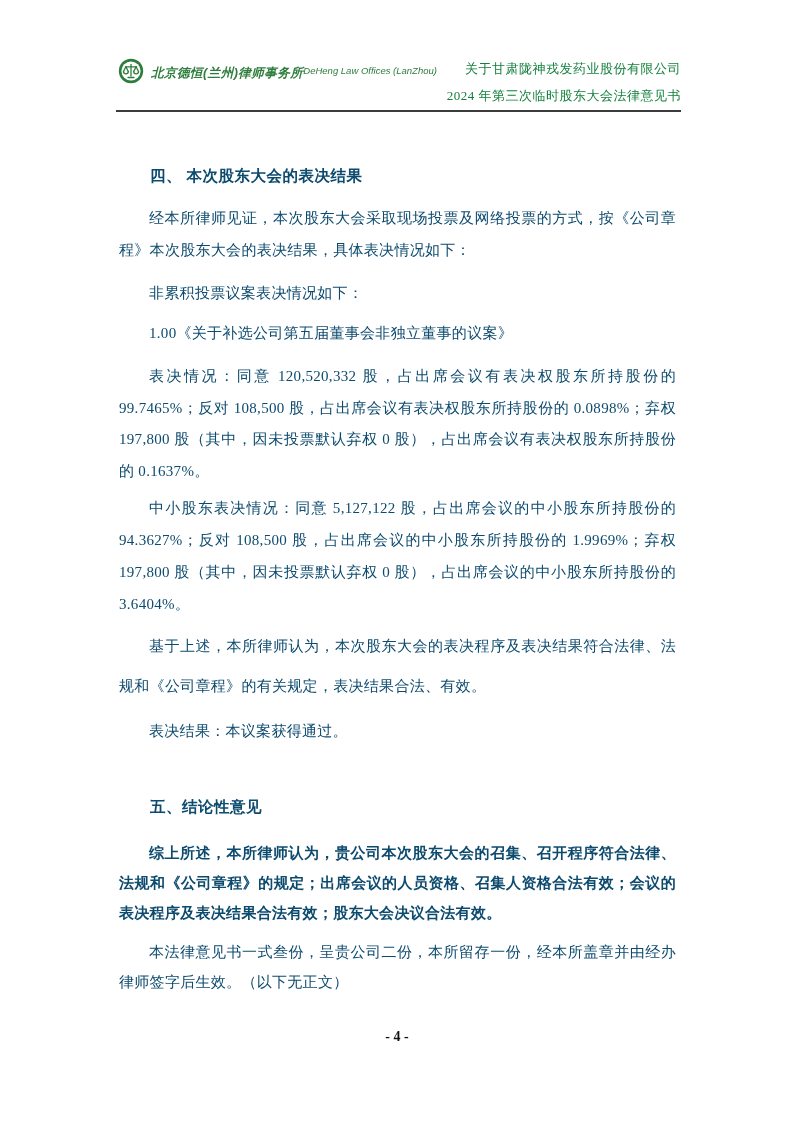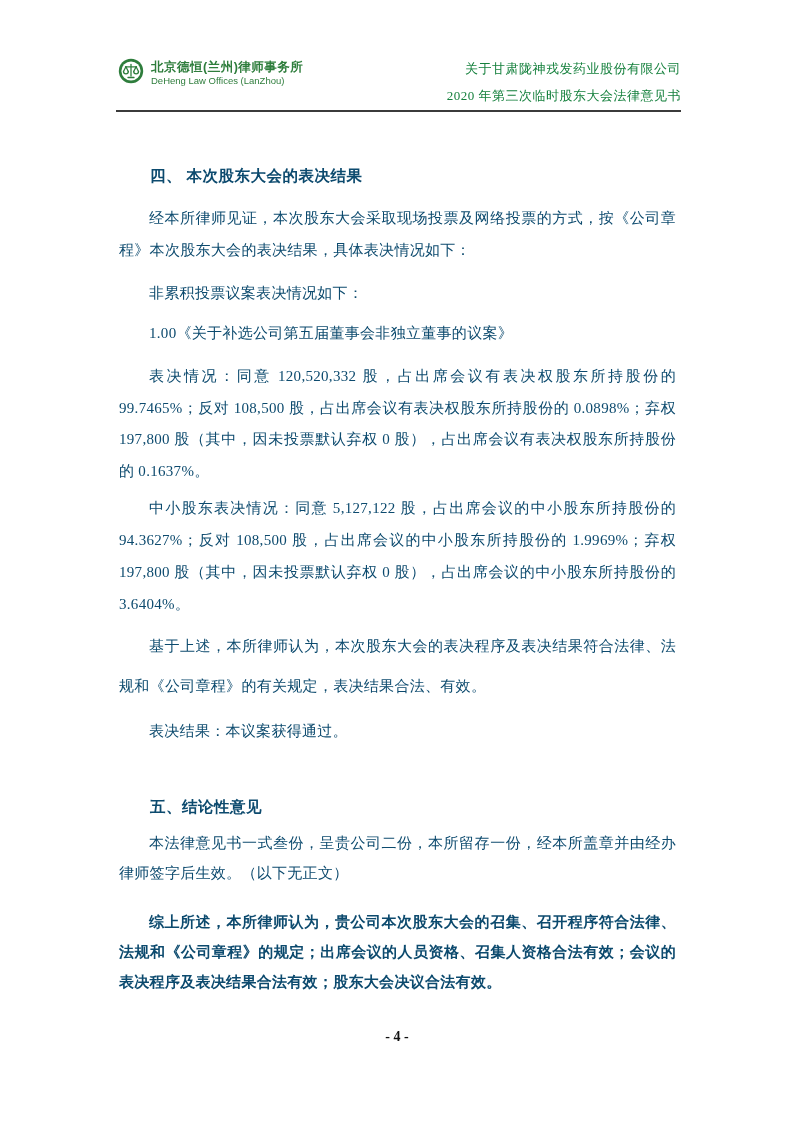--- a/index.html
+++ b/index.html
@@ -24,21 +24,21 @@
   }
   .logo {
     position: absolute;
     left: 2px;
     top: 8px;
     display: flex;
     align-items: center;
     gap: 7px;
   }
   .logo-emblem { width: 26px; height: 26px; flex: 0 0 auto; }
-  .logo-text { display: flex; flex-direction: column; }
+  .logo-text { display: flex; flex-direction: row; font-style: italic; }
   .logo-cn {
     font-family: "Liberation Sans", "DejaVu Sans", sans-serif;
     font-size: 12.5px;
     font-weight: bold;
     color: #2e7d3c;
     letter-spacing: 0.5px;
     line-height: 16px;
   }
   .logo-en {
     font-family: "Liberation Sans", "DejaVu Sans", sans-serif;
@@ -129,33 +129,33 @@
           </g>
         </svg>
       </span>
       <span class="logo-text">
         <span class="logo-cn">北京德恒(兰州)律师事务所</span>
         <span class="logo-en">DeHeng Law Offices (LanZhou)</span>
       </span>
     </div>
     <div class="header-right">
       <div>关于甘肃陇神戎发药业股份有限公司</div>
-      <div>2020 年第三次临时股东大会法律意见书</div>
+      <div>2024 年第三次临时股东大会法律意见书</div>
     </div>
   </div>
 
   <div class="content">
     <p class="h-sec h-four">四、 本次股东大会的表决结果</p>
     <p class="para p-intro">经本所律师见证，本次股东大会采取现场投票及网络投票的方式，按《公司章程》本次股东大会的表决结果，具体表决情况如下：</p>
     <p class="para p-noncum">非累积投票议案表决情况如下：</p>
     <p class="para p-proposal">1.00《关于补选公司第五届董事会非独立董事的议案》</p>
     <p class="para p-vote">表决情况：同意 120,520,332 股，占出席会议有表决权股东所持股份的 99.7465%；反对 108,500 股，占出席会议有表决权股东所持股份的 0.0898%；弃权 197,800 股（其中，因未投票默认弃权 0 股），占出席会议有表决权股东所持股份的 0.1637%。</p>
     <p class="para p-small">中小股东表决情况：同意 5,127,122 股，占出席会议的中小股东所持股份的 94.3627%；反对 108,500 股，占出席会议的中小股东所持股份的 1.9969%；弃权 197,800 股（其中，因未投票默认弃权 0 股），占出席会议的中小股东所持股份的 3.6404%。</p>
     <p class="para p-based">基于上述，本所律师认为，本次股东大会的表决程序及表决结果符合法律、法规和《公司章程》的有关规定，表决结果合法、有效。</p>
     <p class="para p-result">表决结果：本议案获得通过。</p>
     <p class="h-sec h-five">五、结论性意见</p>
+    <p class="para p-conclusion">综上所述，本所律师认为，贵公司本次股东大会的召集、召开程序符合法律、法规和《公司章程》的规定；出席会议的人员资格、召集人资格合法有效；会议的表决程序及表决结果合法有效；股东大会决议合法有效。</p>
     <p class="para p-copies">本法律意见书一式叁份，呈贵公司二份，本所留存一份，经本所盖章并由经办律师签字后生效。（以下无正文）</p>
-    <p class="para p-conclusion">综上所述，本所律师认为，贵公司本次股东大会的召集、召开程序符合法律、法规和《公司章程》的规定；出席会议的人员资格、召集人资格合法有效；会议的表决程序及表决结果合法有效；股东大会决议合法有效。</p>
   </div>
 
   <div class="page-num">- 4 -</div>
 
 </div>
 
 </body></html>

